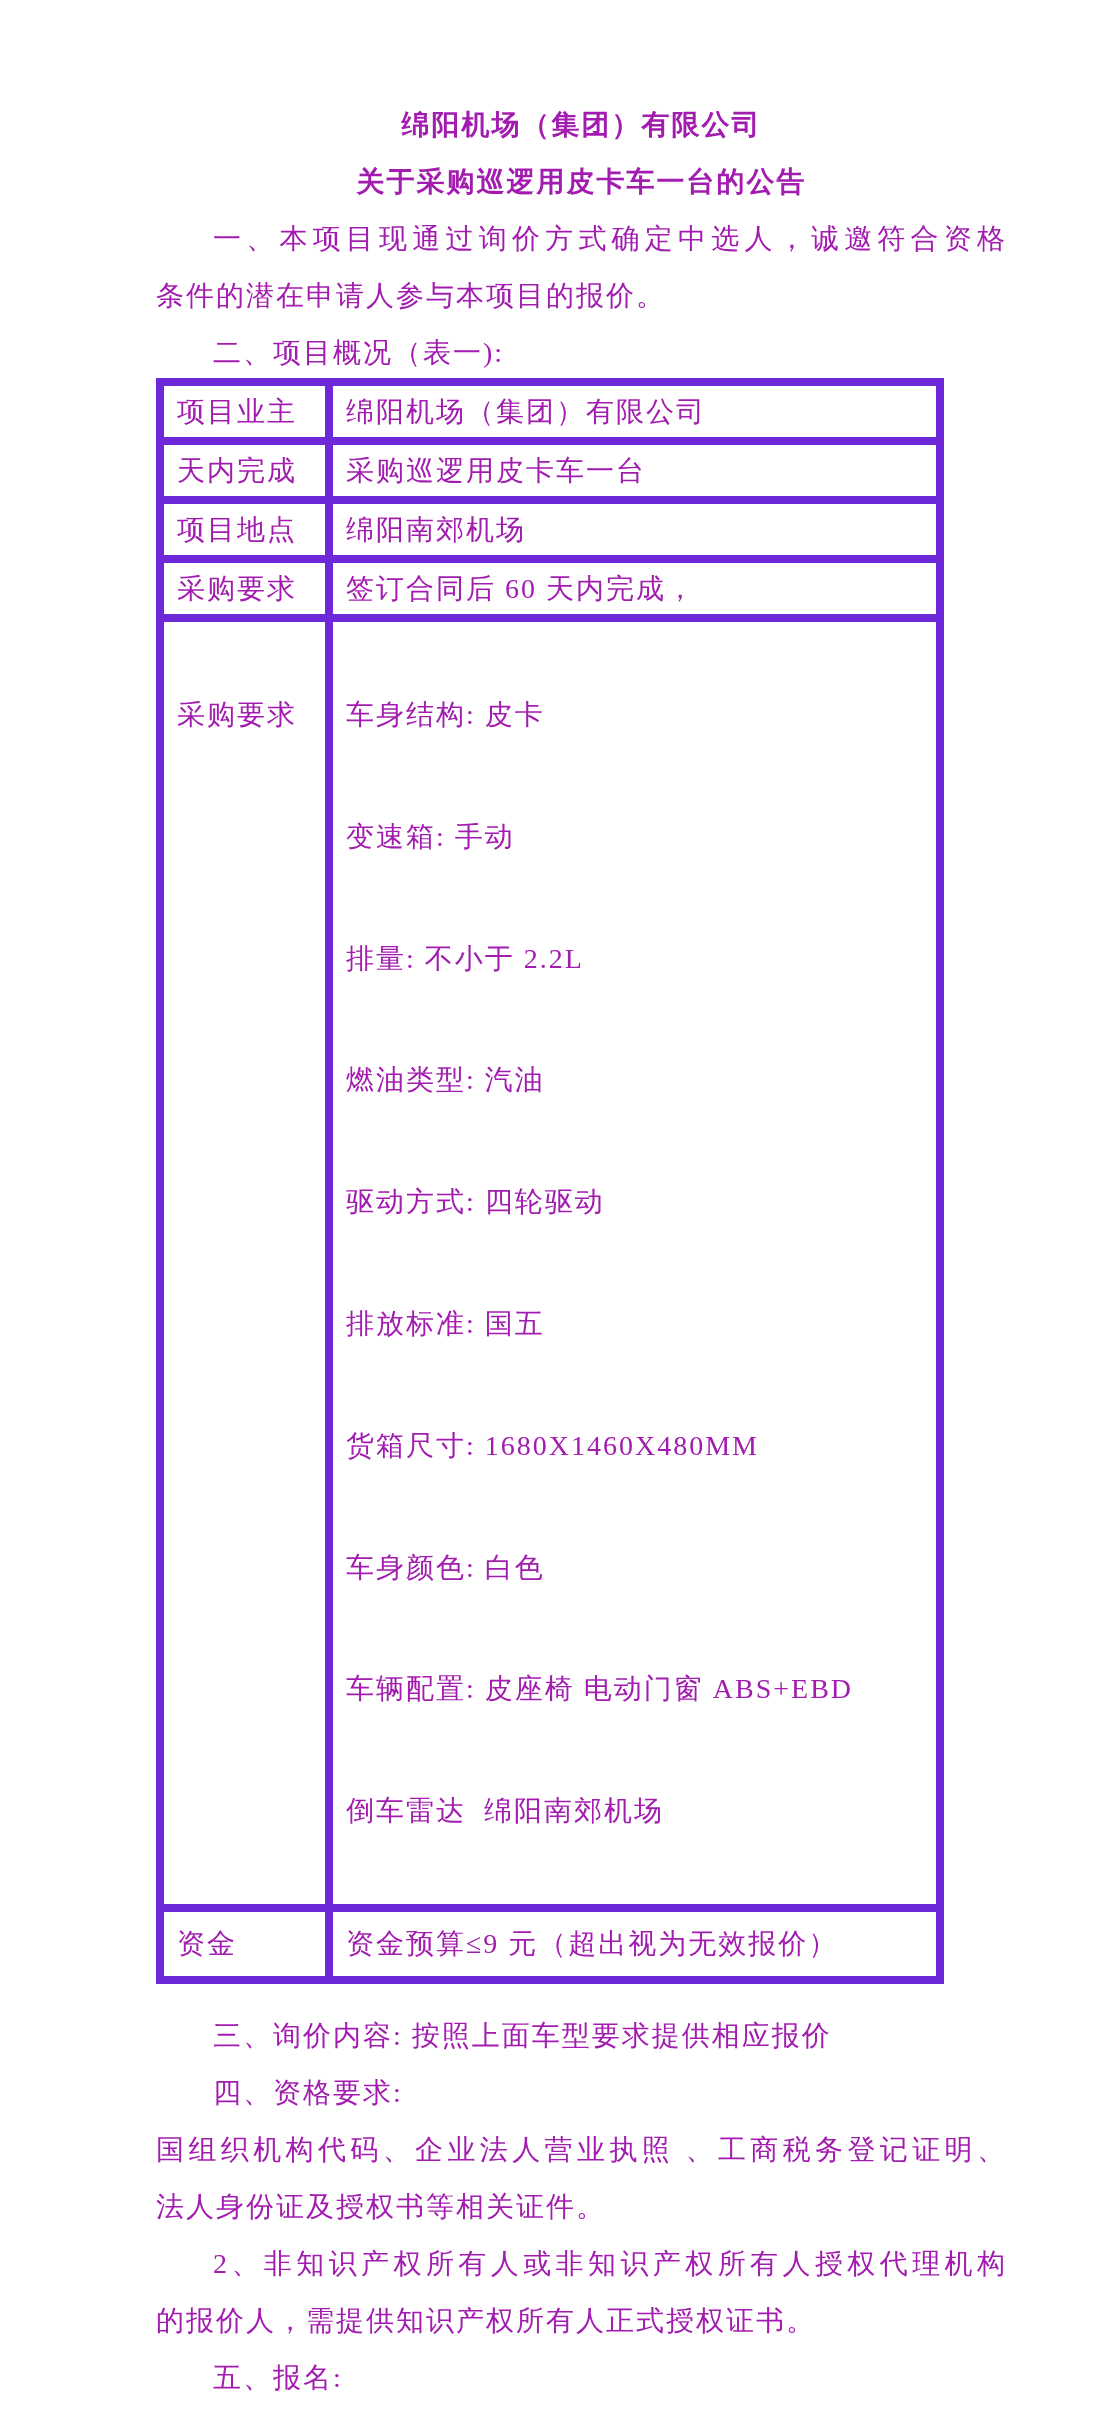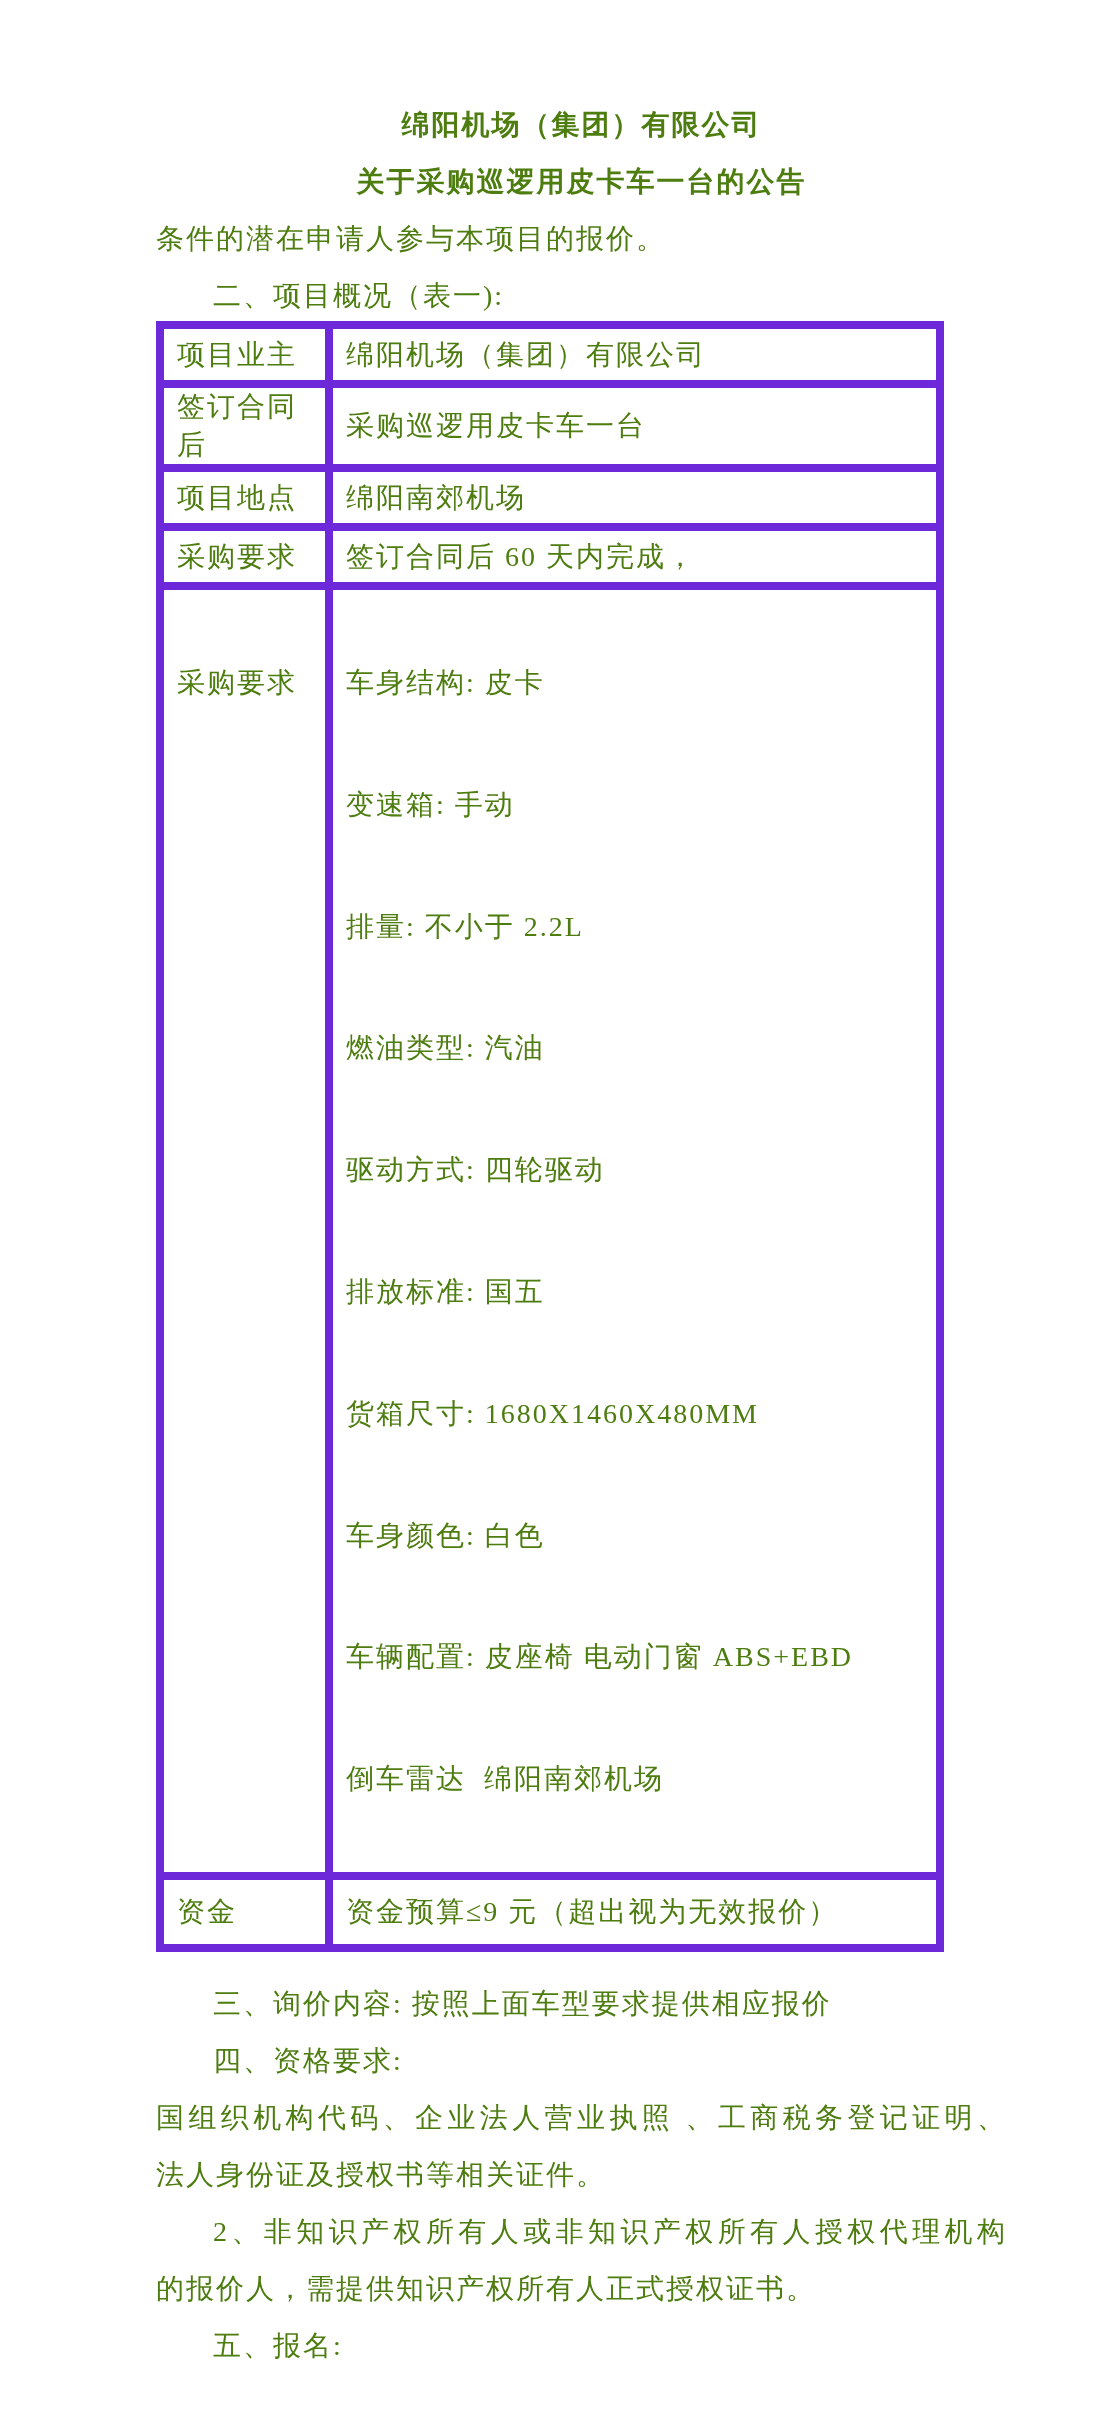--- a/index.html
+++ b/index.html
@@ -2,21 +2,21 @@
 <html><head>
 <meta charset="utf-8">
 <style>
   html,body{margin:0;padding:0;background:#ffffff;}
   .page{
     position:relative;
     width:1100px;
     height:2429px;
     background:#ffffff;
     font-family:"Liberation Serif","DejaVu Serif",serif;
-    color:#4d7c0f;
+    color:#a21caf;
     overflow:hidden;
   }
   .doc{
     position:absolute;
     left:156px;
     top:96px;
     width:851px;
   }
   .line{
     height:57px;
@@ -60,31 +60,32 @@
 </style>
 </head>
 <body>
 
 <div class="page">
   <div class="doc">
 
     <div class="line center bold">绵阳机场（集团）有限公司</div>
     <div class="line center bold">关于采购巡逻用皮卡车一台的公告</div>
 
+    <div class="line just ind2">一、本项目现通过询价方式确定中选人，诚邀符合资格</div>
     <div class="line">条件的潜在申请人参与本项目的报价。</div>
     <div class="line ind2">二、项目概况（表一):</div>
 
     <table class="info">
       <tbody>
         <tr class="r">
           <td class="lbl">项目业主</td>
           <td>绵阳机场（集团）有限公司</td>
         </tr>
         <tr class="r">
-          <td class="lbl">签订合同后</td>
+          <td class="lbl">天内完成</td>
           <td>采购巡逻用皮卡车一台</td>
         </tr>
         <tr class="r">
           <td class="lbl">项目地点</td>
           <td>绵阳南郊机场</td>
         </tr>
         <tr class="r">
           <td class="lbl">采购要求</td>
           <td>签订合同后 60 天内完成，</td>
         </tr>

